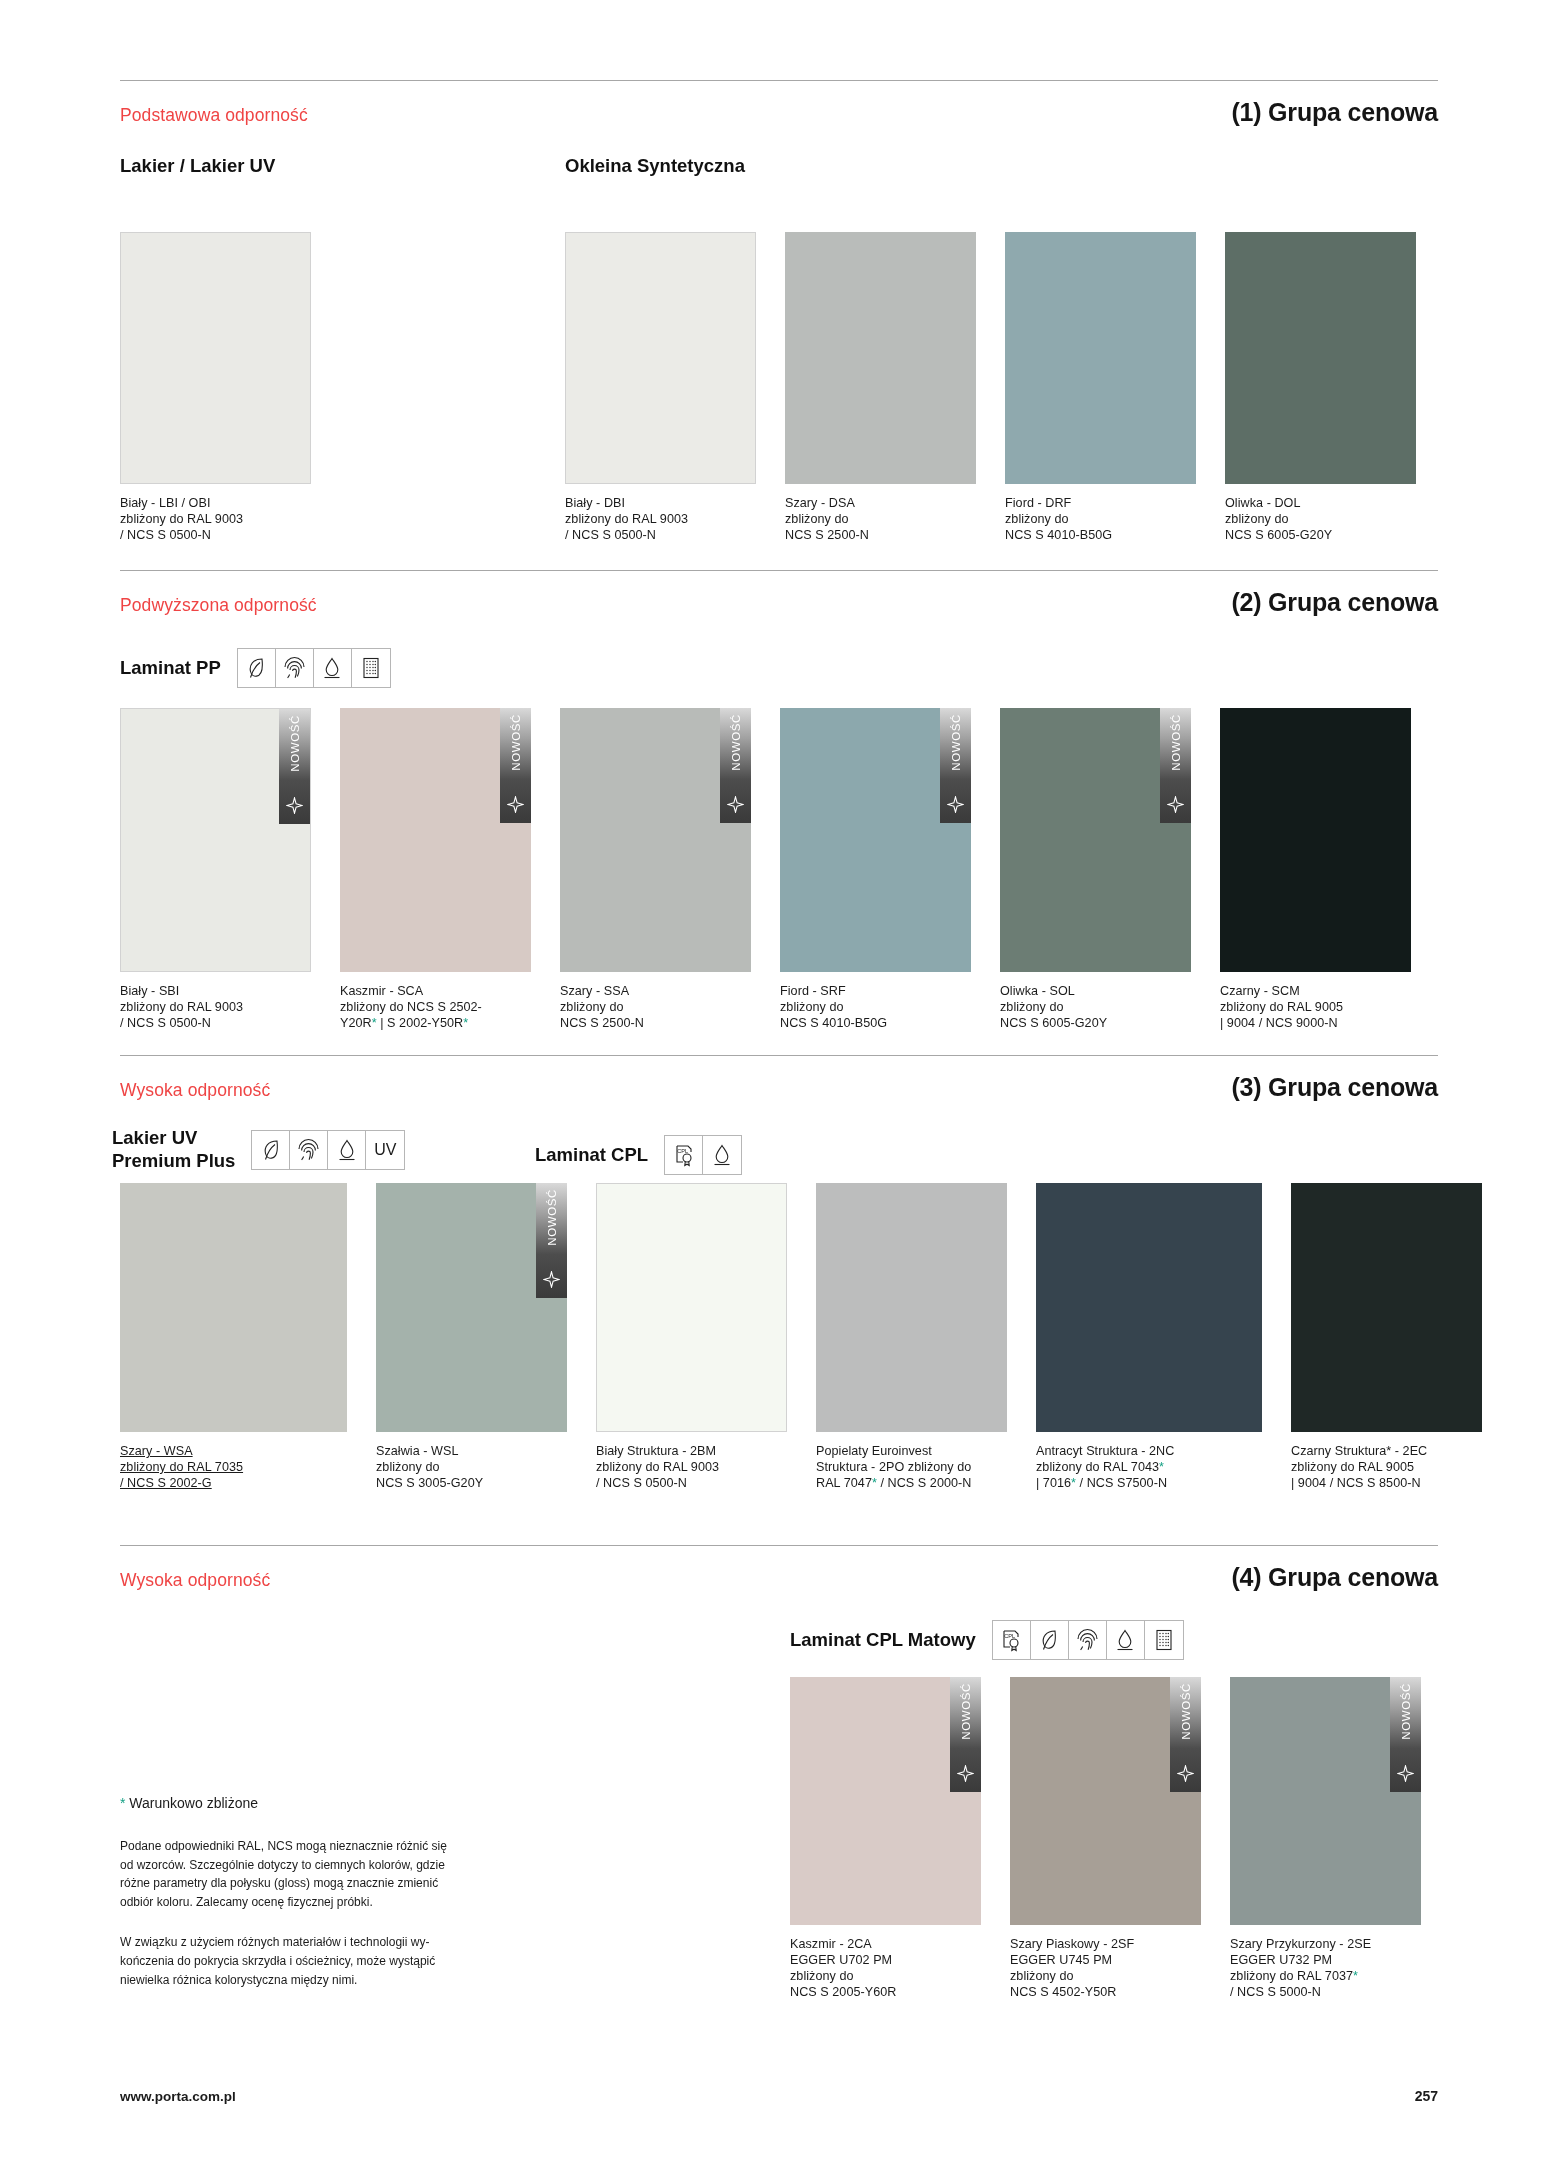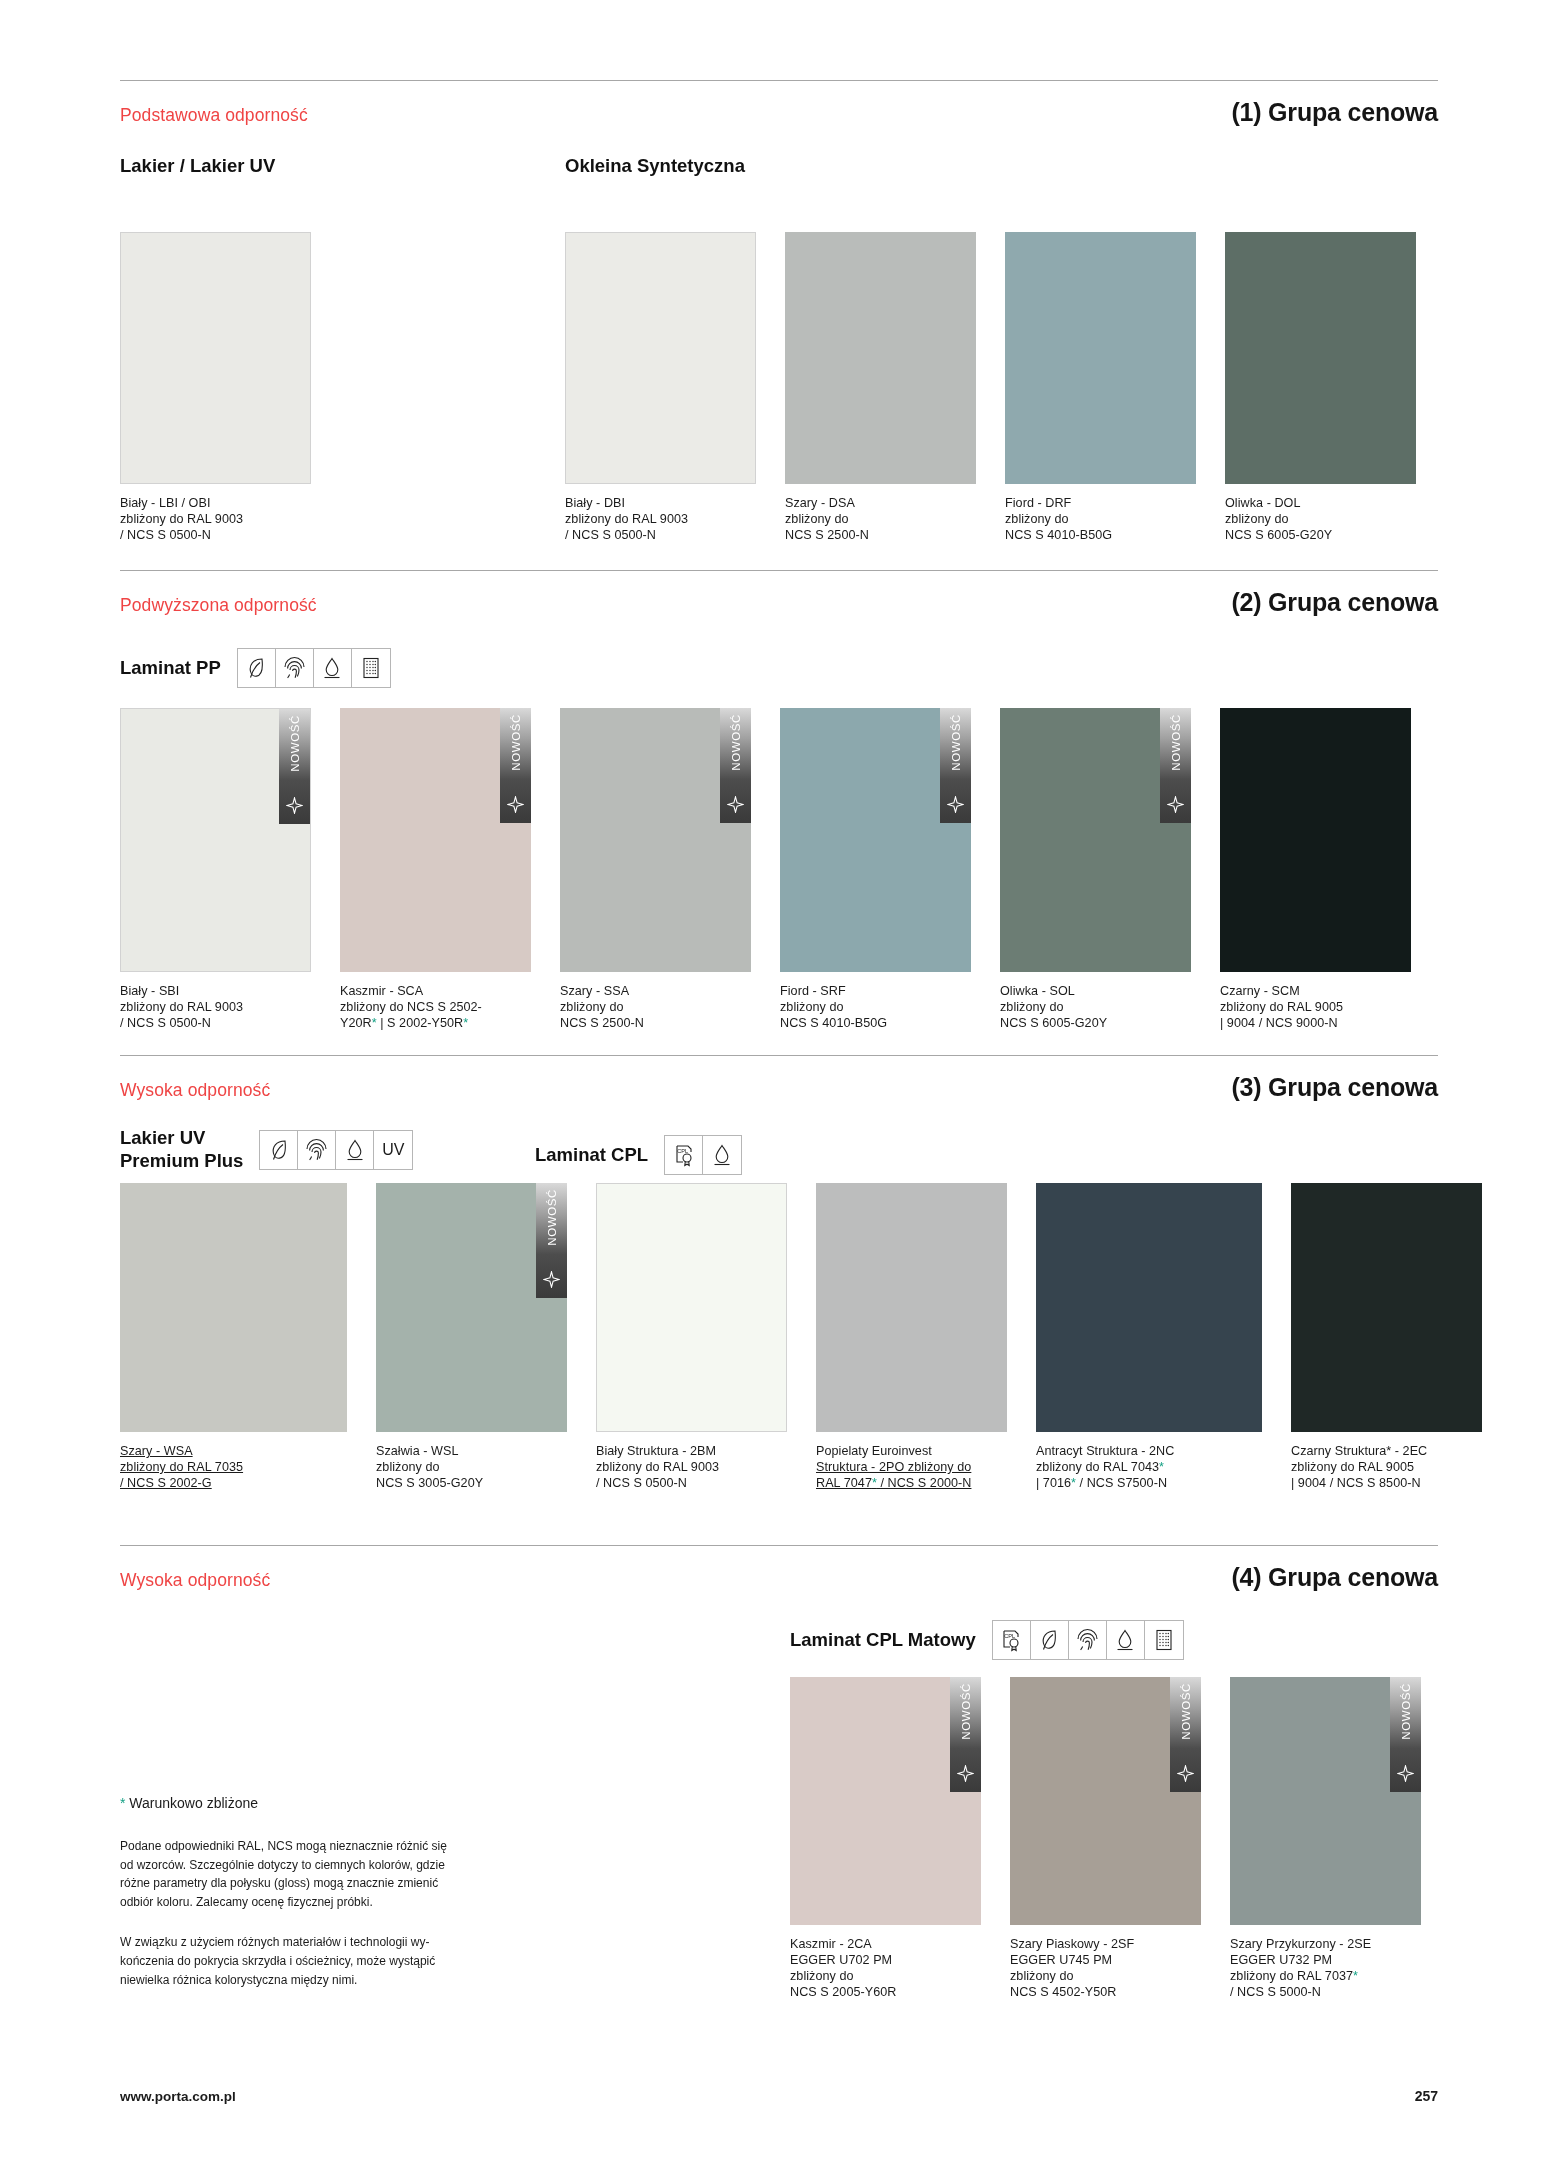--- a/index.html
+++ b/index.html
@@ -269,21 +269,21 @@
     </div>
   </div>
 
   <div class="section" style="top:1055px;">
     <div class="rule"></div>
     <div class="sec-head">
       <span class="resist">Wysoka odporność</span>
       <span class="group">(3) Grupa cenowa</span>
     </div>
 
-    <div class="mat-row" style="left:120px; top:72px;">
+    <div class="mat-row" style="left:112px; top:72px;">
       <span class="mat-label">Lakier UV
 Premium Plus</span>
       <span class="icon-strip">
         <span class="icon-cell">
           <svg width="22" height="24" viewBox="0 0 22 24">
               <path d="M17 3C8 3 4 9 5.5 15.5c.8 3.3 3.5 5 6 4.6 3.8-.6 6.8-5.5 5.5-17.1z" fill="none" stroke="#222" stroke-width="1.1"></path>
               <path d="M5.5 21.5C7.5 15 11 9.5 15 6.5" fill="none" stroke="#222" stroke-width="1.1"></path>
             </svg>
         </span>
         <span class="icon-cell">
@@ -350,21 +350,21 @@
       </div>
       <div class="sw" style="width:191px;">
         <div class="sw-chip bordered" style="height:249px; background:#f5f8f2;"></div>
         <div class="sw-cap">Biały Struktura - 2BM</div>
         <div class="sw-cap" style="margin-top:0;">zbliżony do RAL 9003
 / NCS S 0500-N</div>
       </div>
       <div class="sw" style="width:191px;">
         <div class="sw-chip" style="height:249px; background:#bcbdbd;"></div>
         <div class="sw-cap">Popielaty Euroinvest</div>
-        <div class="sw-cap" style="margin-top:0;text-decoration:underline;">Struktura - 2PO zbliżony do<br>RAL 7047<span class="star-note">*</span> / NCS S 2000-N</div>
+        <div class="sw-cap" style="margin-top:0;">Struktura - 2PO zbliżony do<br>RAL 7047<span class="star-note">*</span> / NCS S 2000-N</div>
       </div>
       <div class="sw" style="width:226px;">
         <div class="sw-chip" style="height:249px; background:#36444e;"></div>
         <div class="sw-cap">Antracyt Struktura - 2NC</div>
         <div class="sw-cap" style="margin-top:0;">zbliżony do RAL 7043<span class="star-note">*</span><br>| 7016<span class="star-note">*</span> / NCS S7500-N</div>
       </div>
       <div class="sw" style="width:191px;">
         <div class="sw-chip" style="height:249px; background:#1f2826;"></div>
         <div class="sw-cap">Czarny Struktura* - 2EC</div>
         <div class="sw-cap" style="margin-top:0;">zbliżony do RAL 9005

